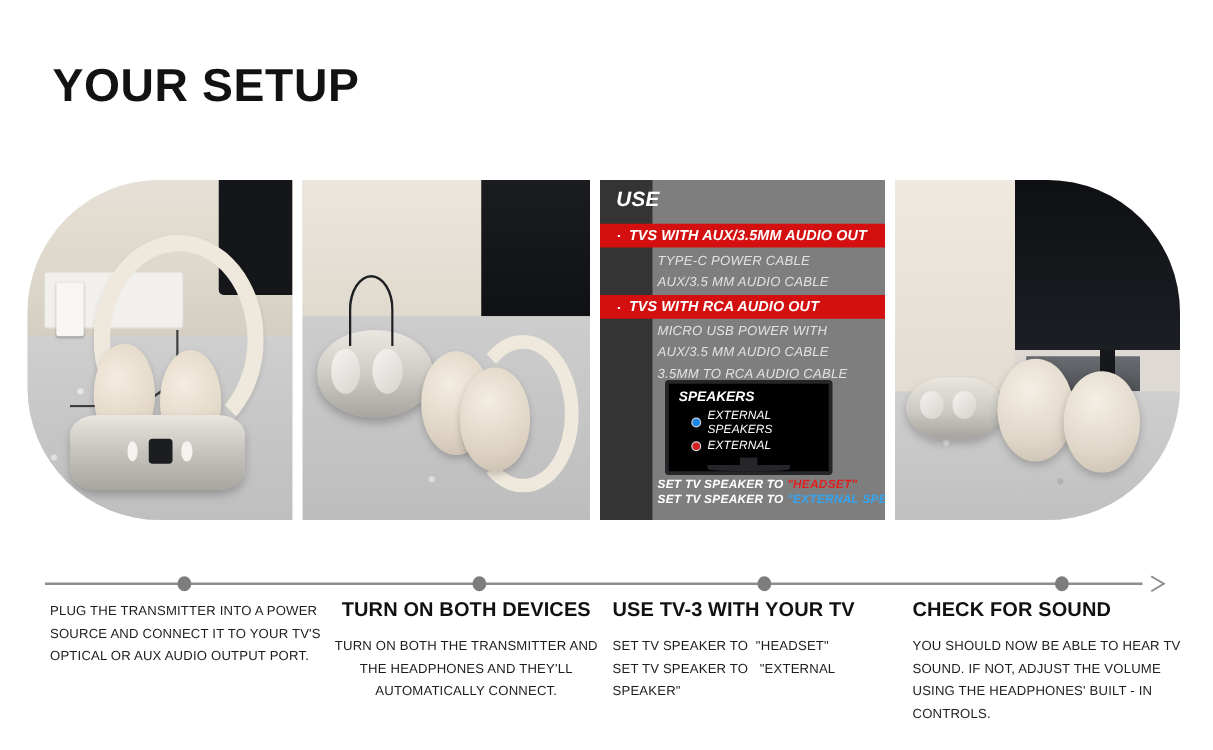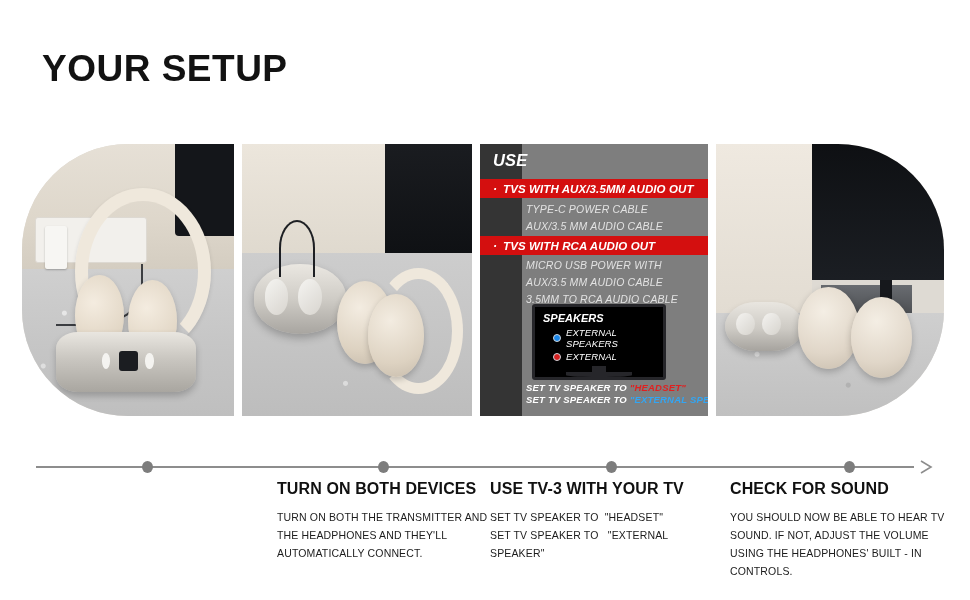--- a/index.html
+++ b/index.html
@@ -255,21 +255,21 @@
   
   .caption { position:absolute; top:480px; }
   .cap-title {
     font-size:16px; font-weight:bold; color:#111111; letter-spacing:.1px;
     margin-bottom:10px; white-space:nowrap;
   }
   .cap-body {
     font-size:10.5px; color:#1c1c1c; line-height:1.72; letter-spacing:.15px;
   }
   .cap1 { left:40px; width:228px; }
-  .cap2 { left:277px; width:222px; }
+  .cap2 { left:262px; width:222px;text-align:center; }
   .cap3 { left:490px; width:234px; }
   .cap4 { left:730px; width:222px; }
 </style>
 </head>
 <body>
 
 <div class="page-title">YOUR SETUP</div>
 
 <div class="strip">
 
@@ -380,20 +380,21 @@
   <div class="tl-dot" style="left:106px"></div>
   <div class="tl-dot" style="left:342px"></div>
   <div class="tl-dot" style="left:570px"></div>
   <div class="tl-dot" style="left:808px"></div>
   <svg class="tl-arrow" viewBox="0 0 14 14">
     <path d="M1 1 L11 7 L1 13" fill="none" stroke="#8d8d8d" stroke-width="1.6"></path>
   </svg>
 </div>
 
 <div class="caption cap1">
+  <div class="cap-body">PLUG THE TRANSMITTER INTO A POWER SOURCE AND CONNECT IT TO YOUR TV'S OPTICAL OR AUX AUDIO OUTPUT PORT.</div>
 </div>
 <div class="caption cap2">
   <div class="cap-title">TURN ON BOTH DEVICES</div>
   <div class="cap-body">TURN ON BOTH THE TRANSMITTER AND THE HEADPHONES AND THEY'LL AUTOMATICALLY CONNECT.</div>
 </div>
 <div class="caption cap3">
   <div class="cap-title">USE TV-3 WITH YOUR TV</div>
   <div class="cap-body" style="white-space:pre-line">SET TV SPEAKER TO &nbsp;"HEADSET"
 SET TV SPEAKER TO &nbsp; "EXTERNAL SPEAKER"</div>
 </div>

